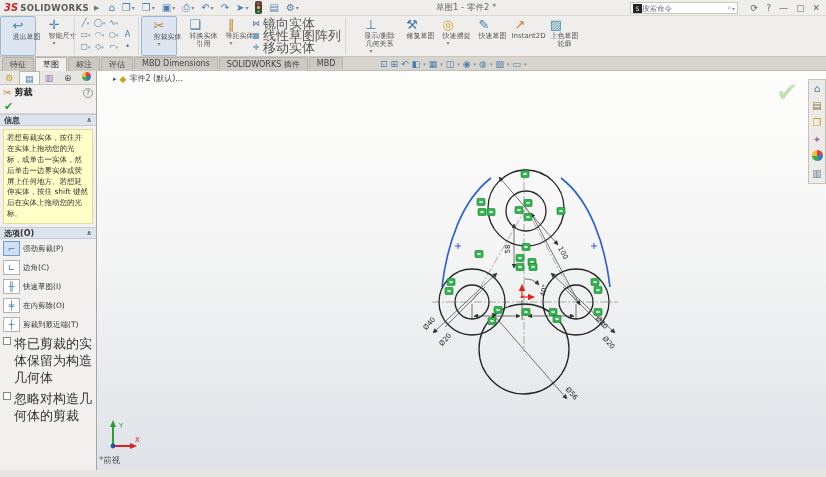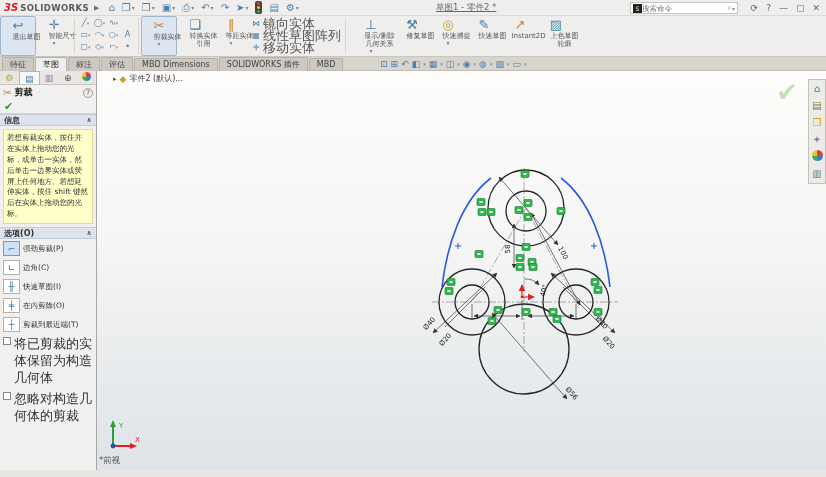--- a/index.html
+++ b/index.html
@@ -15,21 +15,21 @@
   .logo .mark { color:#d12026; font-weight:bold; font-style:italic; font-size:10px; }
   .logo .word { color:#5a5a5a; font-weight:bold; font-size:8.5px; letter-spacing:.4px; }
   .logo .arrow { color:#777; font-size:7px; margin-left:3px; }
   .qa { display:flex; align-items:center; gap:1px; }
   .qa .qbtn { display:flex; align-items:center; height:14px; padding:0 3px; color:#4a7fae;
     font-size:10px; line-height:14px; cursor:default; }
   .qa .caret { color:#888; font-size:6px; margin-left:1px; }
   .traffic { display:inline-flex; flex-direction:column; gap:1px; padding:1px 2px;
     background:#444; border-radius:2px; }
   .traffic i { width:3px; height:3px; border-radius:50%; display:block; }
-  .doc-title { position:absolute; left:436px; top:2px; font-size:8.5px; color:#666;text-decoration:underline; }
+  .doc-title { position:absolute; left:436px; top:2px; font-size:8.5px; color:#666; }
   .searchbox { position:absolute; left:630px; top:2px; width:108px; height:12px;
     background:#fff; border:1px solid #c9c6c0; display:flex; align-items:center; padding:0 2px; }
   .searchbox .swmini { width:9px; height:9px; background:#222; color:#fff; font-size:6px;
     line-height:9px; text-align:center; flex:0 0 9px; }
   .searchbox input { flex:1; border:none; outline:none; font-size:7.5px; color:#888;
     min-width:0; background:transparent; font-family:inherit; }
   .searchbox .mag { color:#888; font-size:8px; } .searchbox .caret{ color:#999; font-size:6px;}
   .winctl { position:absolute; right:2px; top:0px; display:flex; align-items:center; gap:8px;
     height:16px; padding-right:4px; color:#666; }
   .winctl span { font-size:9px; cursor:default; }
@@ -51,21 +51,21 @@
   .cbtn .caret{ font-size:5px; color:#999; }
   .rsep { width:1px; background:#d8d4ce; margin:2px 2px; }
   .rsmallcol { display:flex; flex-direction:column; justify-content:flex-start; padding-top:2px; gap:1px; }
   .rsmall { display:flex; align-items:center; gap:2px; height:11px; padding:0 2px; cursor:default; }
   .rsmall .ric { font-size:8px; color:#3f7ca8; width:10px; text-align:center; }
   .rsmall .rlb { font-size:13px; color:#555; white-space:nowrap; }
 
   
   .tabrow { position:absolute; left:0; top:57px; width:826px; height:14px;
     background:#d8d5cf; border-bottom:1px solid #c0bcb5; }
-  .tabs { display:flex; height:14px; align-items:center; padding-left:2px; }
+  .tabs { display:flex; height:14px; align-items:flex-start; padding-left:2px; }
   .tab { padding:1px 7px; font-size:8px; color:#444; background:#cdc9c2;
     border:1px solid #b5b1aa; border-bottom:none; border-radius:2px 2px 0 0; margin-right:1px;
     cursor:default; white-space:nowrap; }
   .tab.active { background:#f0eeec; color:#222;font-family:Liberation Serif, serif; }
   .hud { position:absolute; left:380px; top:0px; display:flex; align-items:center; gap:3px; height:14px; }
   .hudbtn { font-size:9px; color:#4a7fae; cursor:default; line-height:14px; }
   .hud .caret { font-size:5px; color:#888; }
 
   
   .main { position:absolute; left:0; top:71px; width:826px; height:399px; }

